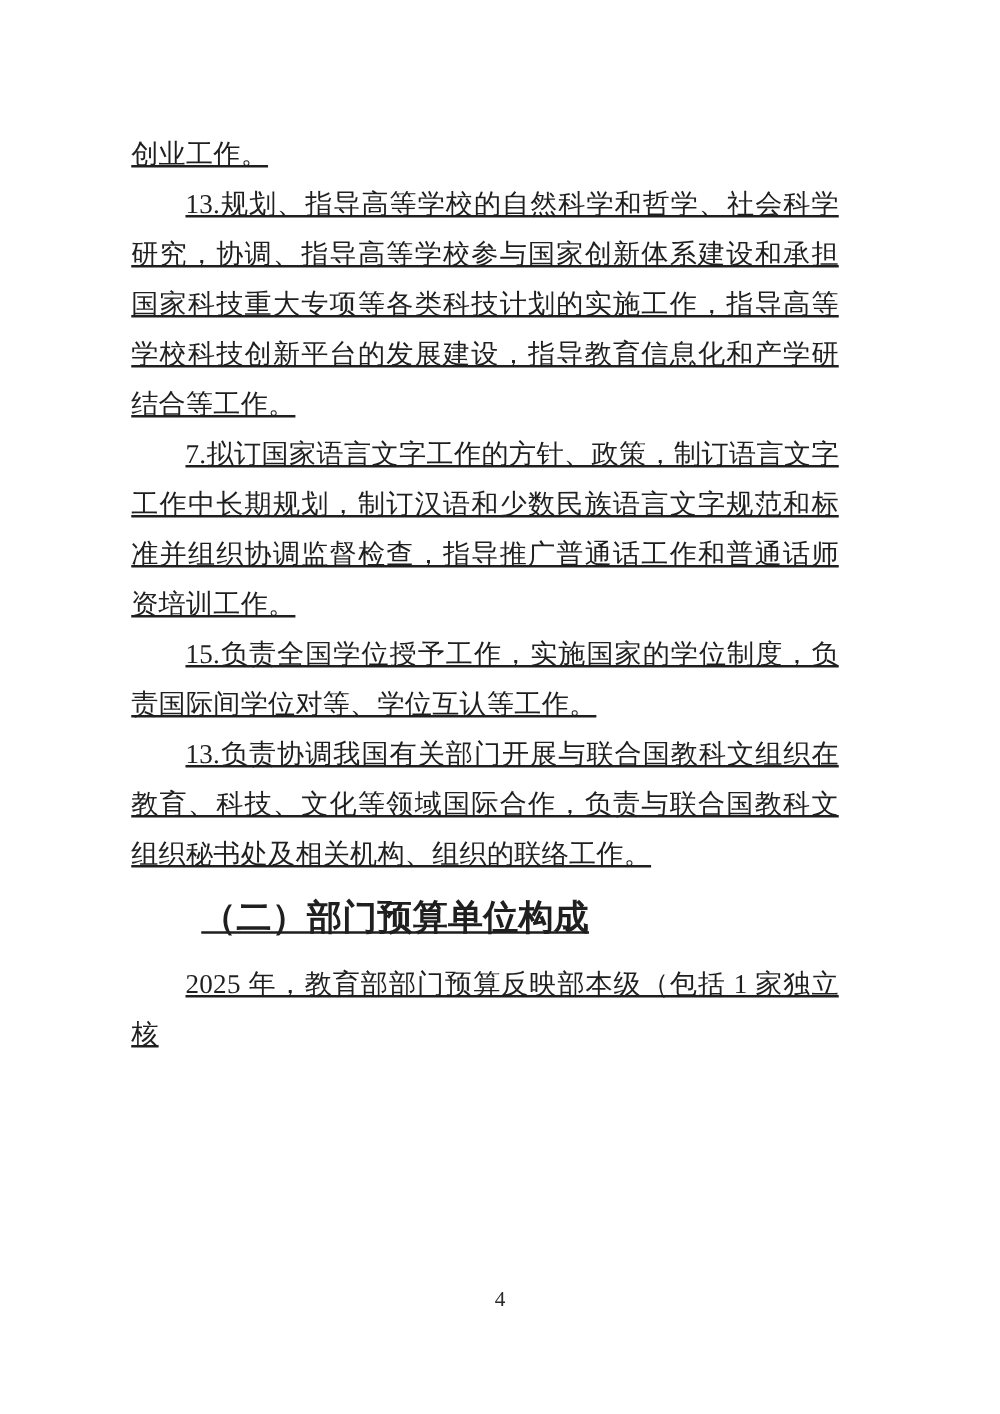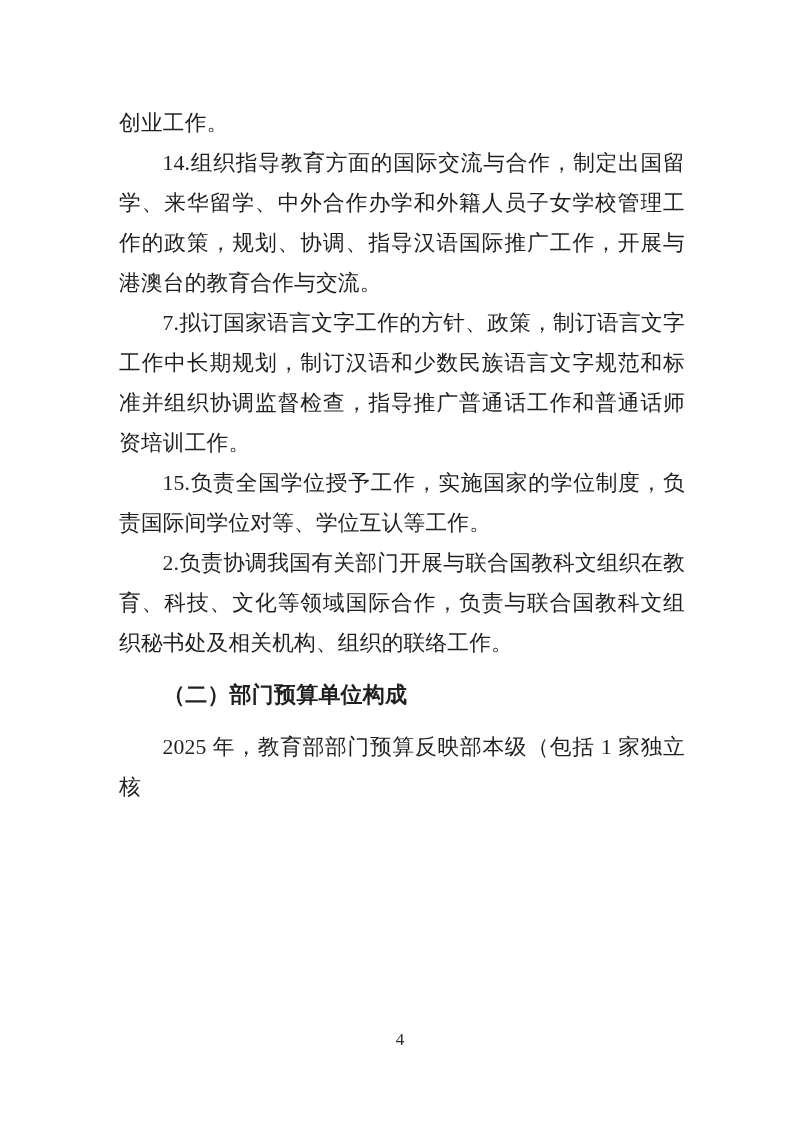--- a/index.html
+++ b/index.html
@@ -11,60 +11,61 @@
     position: relative;
     width: 800px;
     height: 1131px;
     background: #ffffff;
     overflow: hidden;
     font-family: "Liberation Serif", "DejaVu Serif", serif;
     color: #1f1f1f;
   }
   .content {
     position: absolute;
-    left: 119px;
+    left: 105px;
     top: 103px;
     width: 566px;
     font-size: 21.7px;
     line-height: 40px;
     text-align: justify;
     text-justify: inter-character;
     letter-spacing: 0.2px;
+    text-decoration: underline;
   }
   .content p {
     margin: 0;
     padding: 0;
     text-indent: 2em;
   }
   .content p.no-indent {
     text-indent: 0;
   }
   .content p.heading {
     font-weight: bold;
-    font-size: 22px;
+    font-size: 28px;
     margin: 12px 0;
   }
   .page-number {
     position: absolute;
     top: 1030px;
     left: 0;
     width: 100%;
     text-align: center;
     font-size: 17px;
     color: #2a2a2a;
   }
 </style>
 </head>
 <body>
 
 <div class="page">
   <div class="content">
     <p class="no-indent">创业工作。</p>
-    <p>14.组织指导教育方面的国际交流与合作，制定出国留学、来华留学、中外合作办学和外籍人员子女学校管理工作的政策，规划、协调、指导汉语国际推广工作，开展与港澳台的教育合作与交流。</p>
+    <p>13.规划、指导高等学校的自然科学和哲学、社会科学研究，协调、指导高等学校参与国家创新体系建设和承担国家科技重大专项等各类科技计划的实施工作，指导高等学校科技创新平台的发展建设，指导教育信息化和产学研结合等工作。</p>
     <p>7.拟订国家语言文字工作的方针、政策，制订语言文字工作中长期规划，制订汉语和少数民族语言文字规范和标准并组织协调监督检查，指导推广普通话工作和普通话师资培训工作。</p>
     <p>15.负责全国学位授予工作，实施国家的学位制度，负责国际间学位对等、学位互认等工作。</p>
-    <p>2.负责协调我国有关部门开展与联合国教科文组织在教育、科技、文化等领域国际合作，负责与联合国教科文组织秘书处及相关机构、组织的联络工作。</p>
+    <p>13.负责协调我国有关部门开展与联合国教科文组织在教育、科技、文化等领域国际合作，负责与联合国教科文组织秘书处及相关机构、组织的联络工作。</p>
     <p class="heading">（二）部门预算单位构成</p>
     <p>2025 年，教育部部门预算反映部本级（包括 1 家独立核</p>
   </div>
 
   <div class="page-number">4</div>
 </div>
 
 </body></html>

